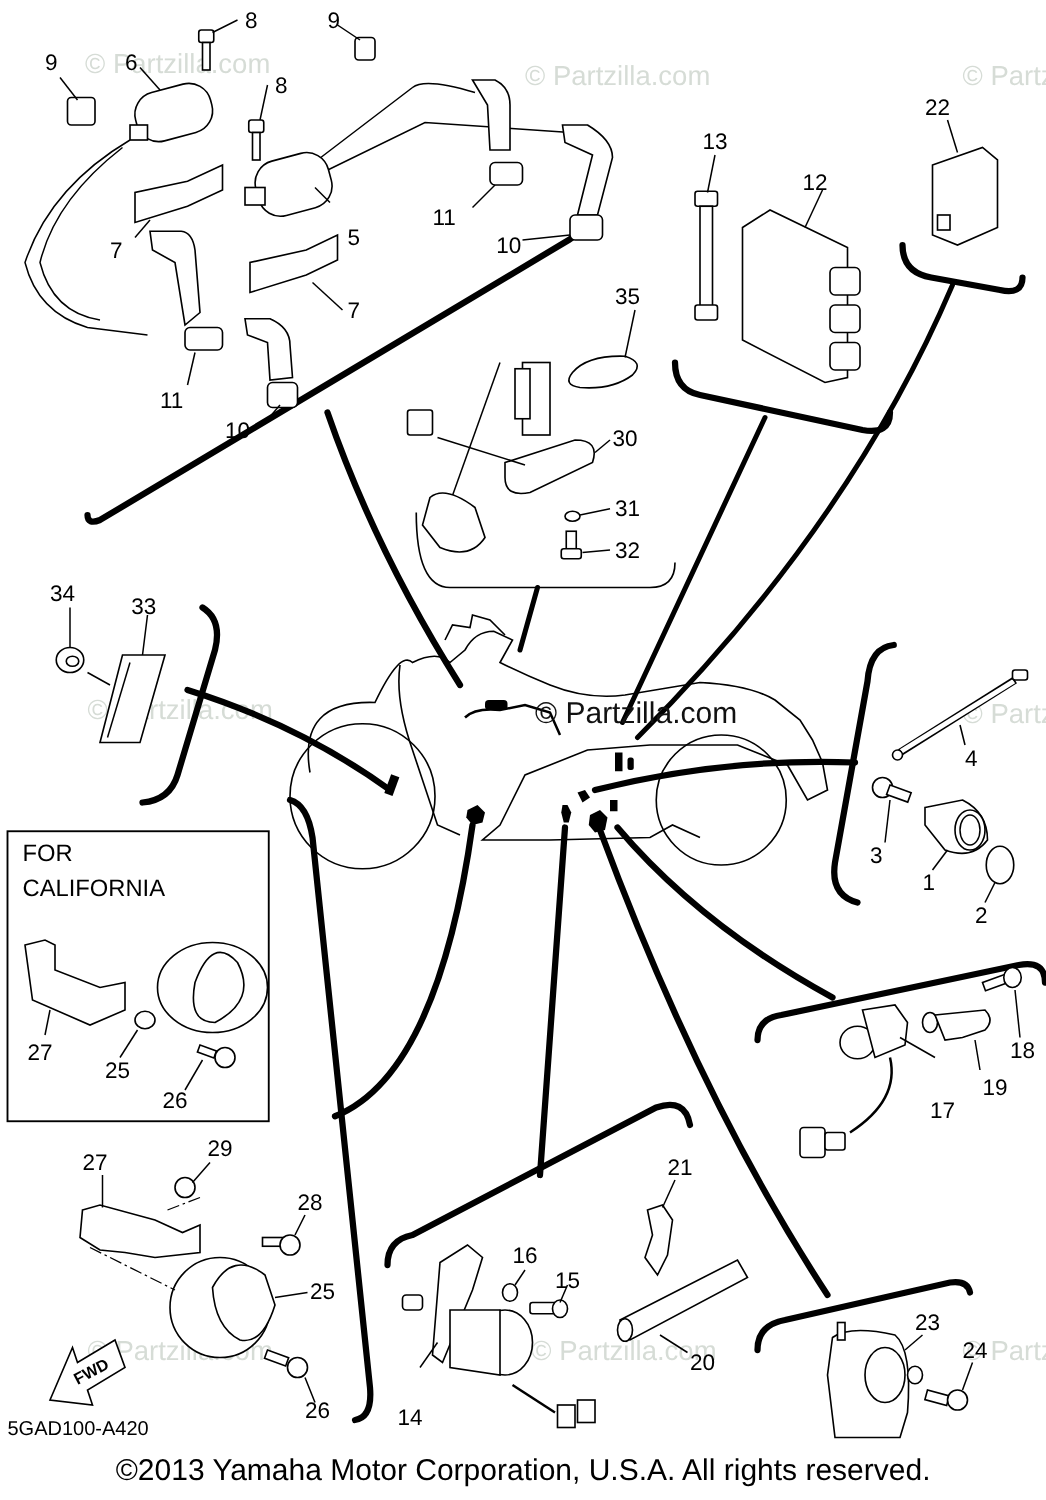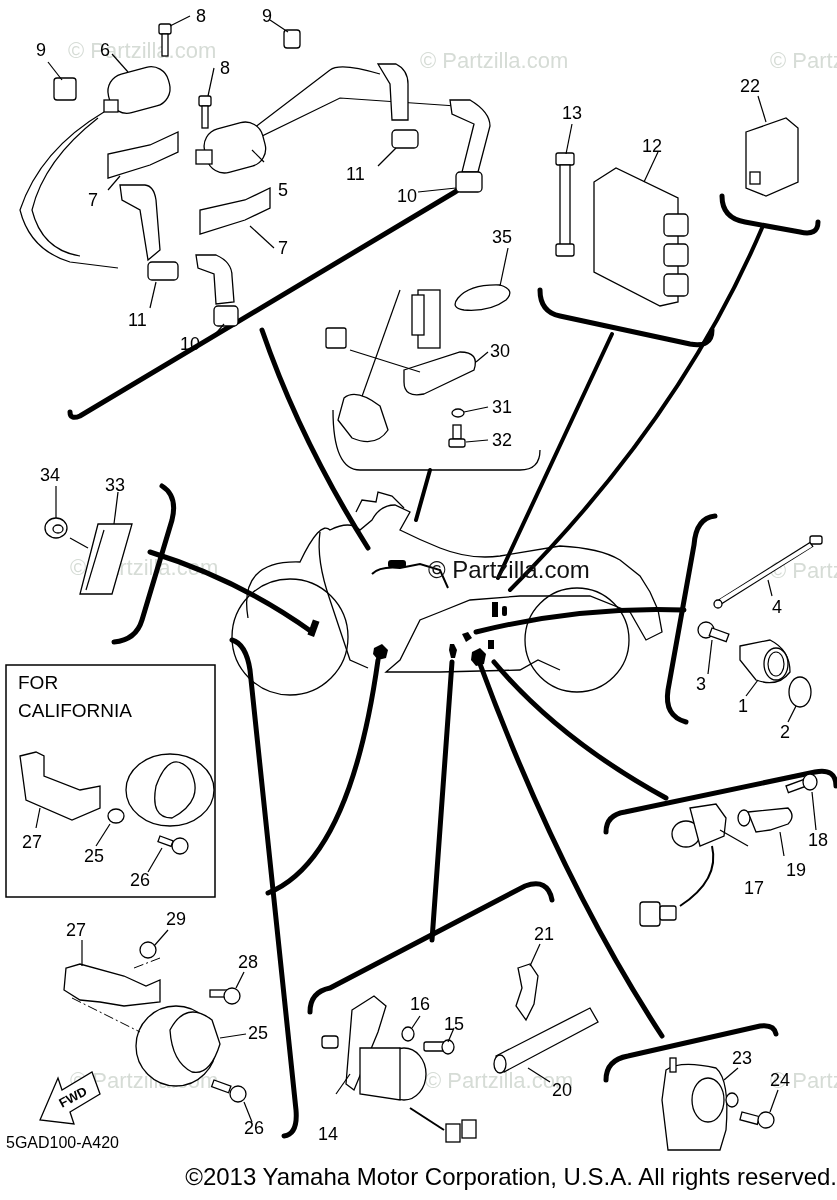--- a/index.html
+++ b/index.html
@@ -12,21 +12,21 @@
   .thin{fill:none;stroke:#000;stroke-width:1.2;}
   .dash{fill:none;stroke:#000;stroke-width:1;stroke-dasharray:10 3 2 3;}
   .group{fill:none;stroke:#000;stroke-width:5;stroke-linecap:round;}
   .lead{fill:none;stroke:#000;stroke-width:5;stroke-linecap:round;}
   .leader{fill:none;stroke:#000;stroke-width:1.2;}
   .sil{fill:none;stroke:#000;stroke-width:1.3;}
   .mark{fill:#000;}
   .box{fill:#fff;stroke:#000;stroke-width:1.5;}
   .boxtext{font-family:"Liberation Sans",sans-serif;font-size:19px;fill:#000;}
   .code{font-family:"Liberation Sans",sans-serif;font-size:16px;fill:#000;}
-  .copyright{position:absolute;left:0;right:0;top:1163px;text-align:right;font-size:24px;letter-spacing:0;font-family:"Liberation Sans",sans-serif;}
+  .copyright{position:absolute;left:0;right:0;top:1163px;text-align:center;font-size:24px;letter-spacing:0;font-family:"Liberation Sans",sans-serif;}
 </style>
 </head>
 <body>
 
 <svg id="diagram" viewBox="0 0 837 1200" xmlns="http://www.w3.org/2000/svg">
 
   <g>
     <text class="wm" x="68" y="58">© Partzilla.com</text>
     <text class="wm" x="420" y="68">© Partzilla.com</text>
     <text class="wm" x="770" y="68">© Partzilla.com</text>

